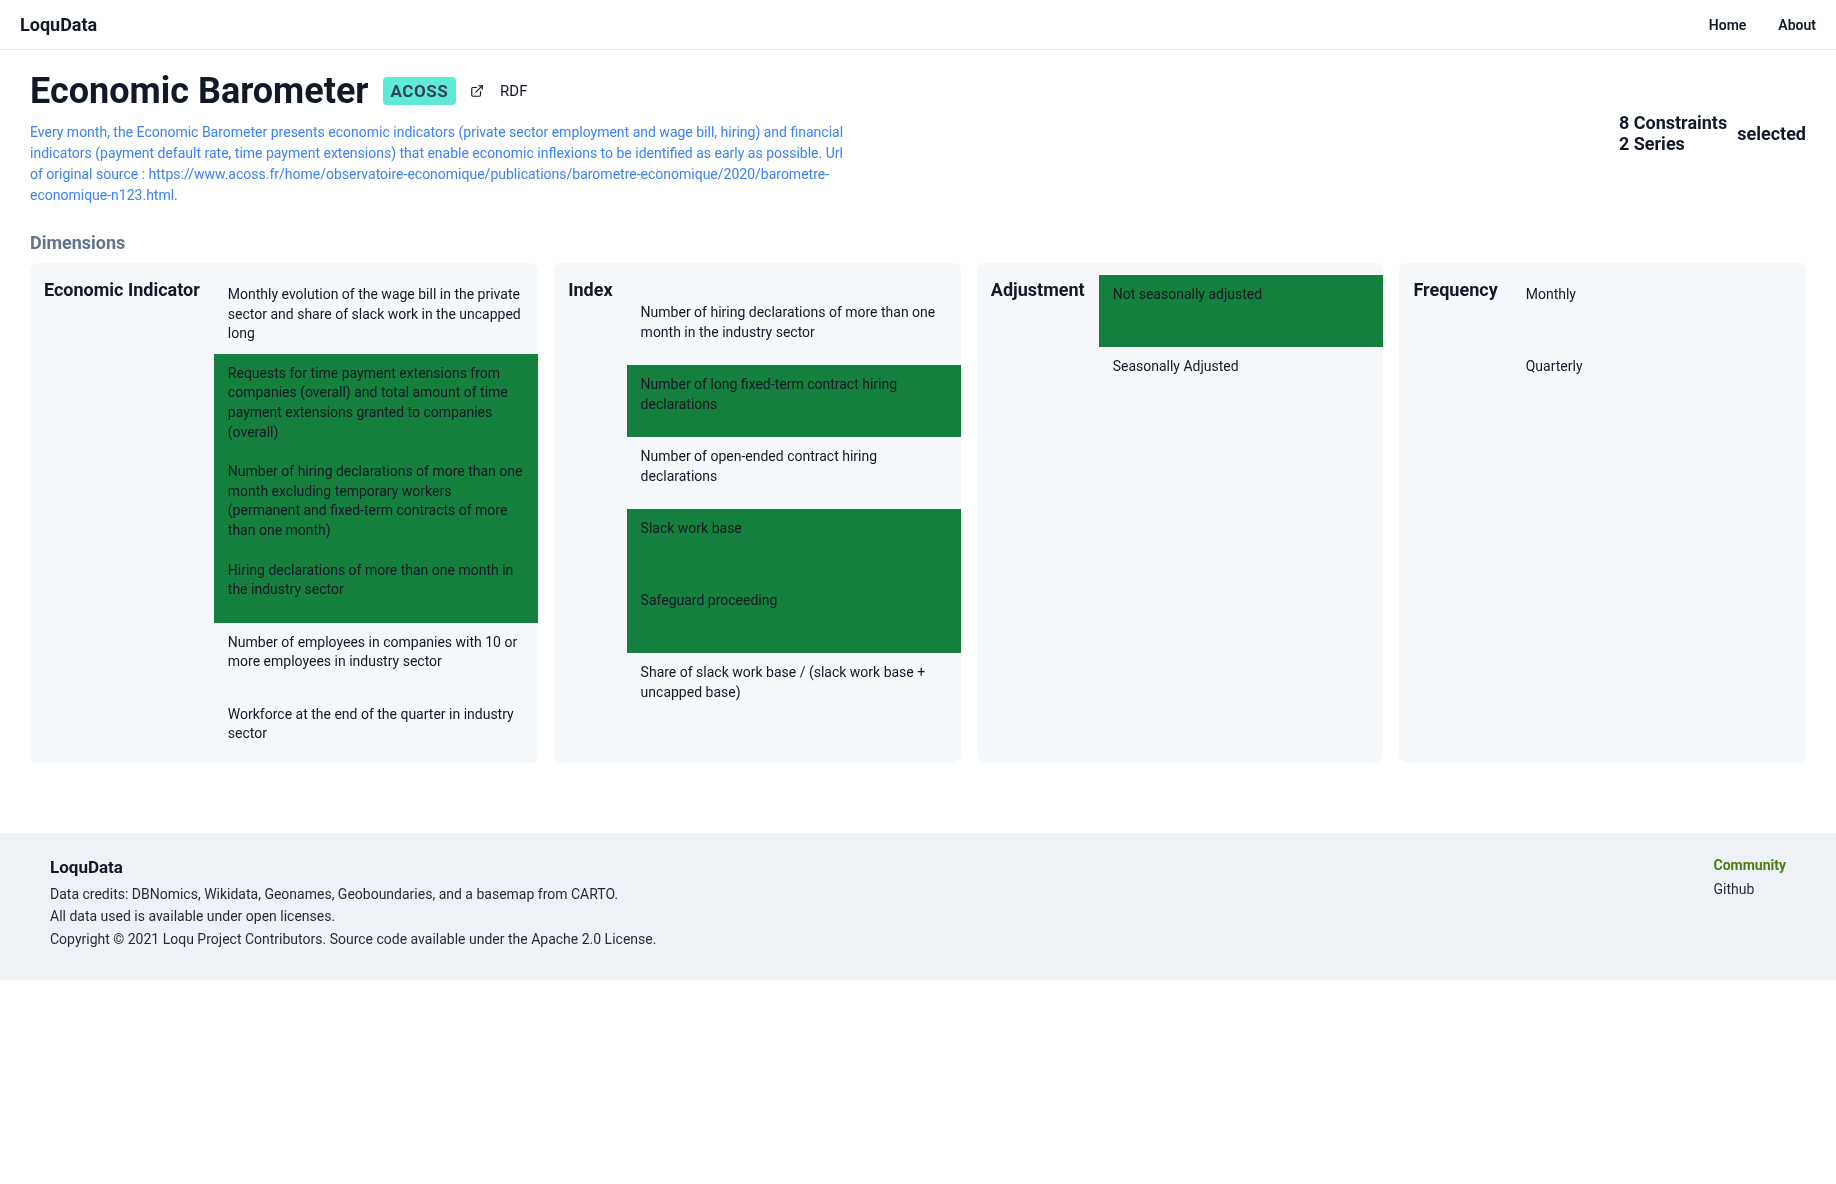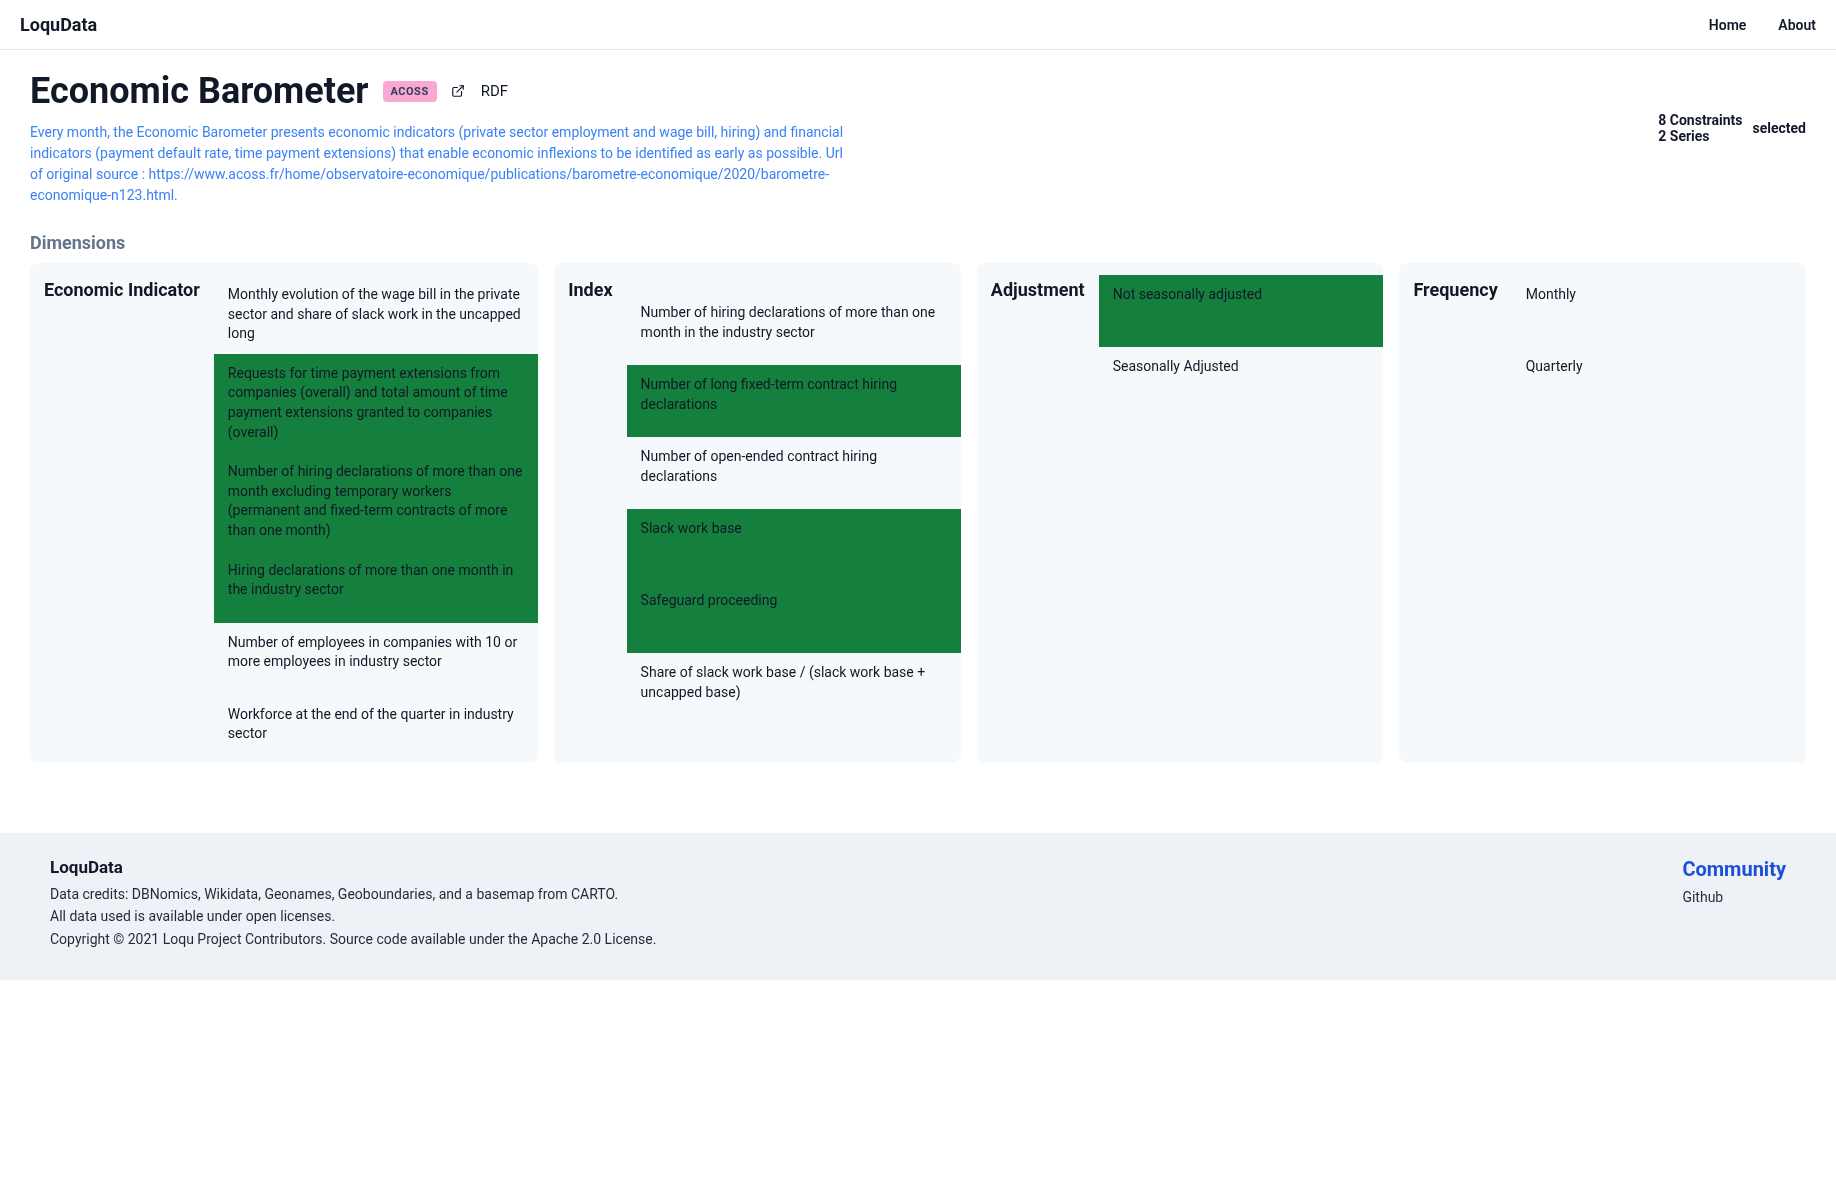--- a/index.html
+++ b/index.html
@@ -38,23 +38,23 @@
     gap: 14px;
     margin-bottom: 10px;
     flex-wrap: wrap;
   }
   h1 {
     font-size: 36px;
     font-weight: 700;
     color: #111827;
   }
   .badge {
-    background: #f9a8d4;
+    background: #5eead4;
     color: #334155;
-    font-size: 11px;
+    font-size: 17px;
     font-weight: 700;
     letter-spacing: 0.5px;
     padding: 4px 8px;
     border-radius: 4px;
   }
   .rdf-link {
     display: inline-flex;
     align-items: center;
     gap: 16px;
     color: #111827;
@@ -68,21 +68,21 @@
     line-height: 1.5;
     margin-bottom: 26px;
   }
   .selection-summary {
     position: absolute;
     right: 30px;
     top: 62px;
     display: flex;
     align-items: center;
     gap: 10px;
-    font-size: 14px;
+    font-size: 18px;
   }
   .selection-summary .counts {
     display: flex;
     flex-direction: column;
     font-weight: 700;
     color: #111827;
     text-align: left;
   }
   .selection-summary .selected-label {
     font-weight: 700;
@@ -153,23 +153,23 @@
     color: #111827;
     margin-bottom: 6px;
   }
   .footer-left p {
     font-size: 14px;
     color: #1f2937;
     line-height: 1.6;
   }
   .footer-right .community-title {
     font-weight: 700;
-    font-size: 20px;
+    font-size: 14px;
     margin-bottom: 8px;
-    color: #1d4ed8;
+    color: #4d7c0f;
   }
   .footer-right a {
     color: #1f2937;
     text-decoration: none;
     font-size: 14px;
   }
   .ext-icon { width: 14px; height: 14px; display:inline-block; vertical-align: -2px;}
 </style>
 </head>
 <body>

